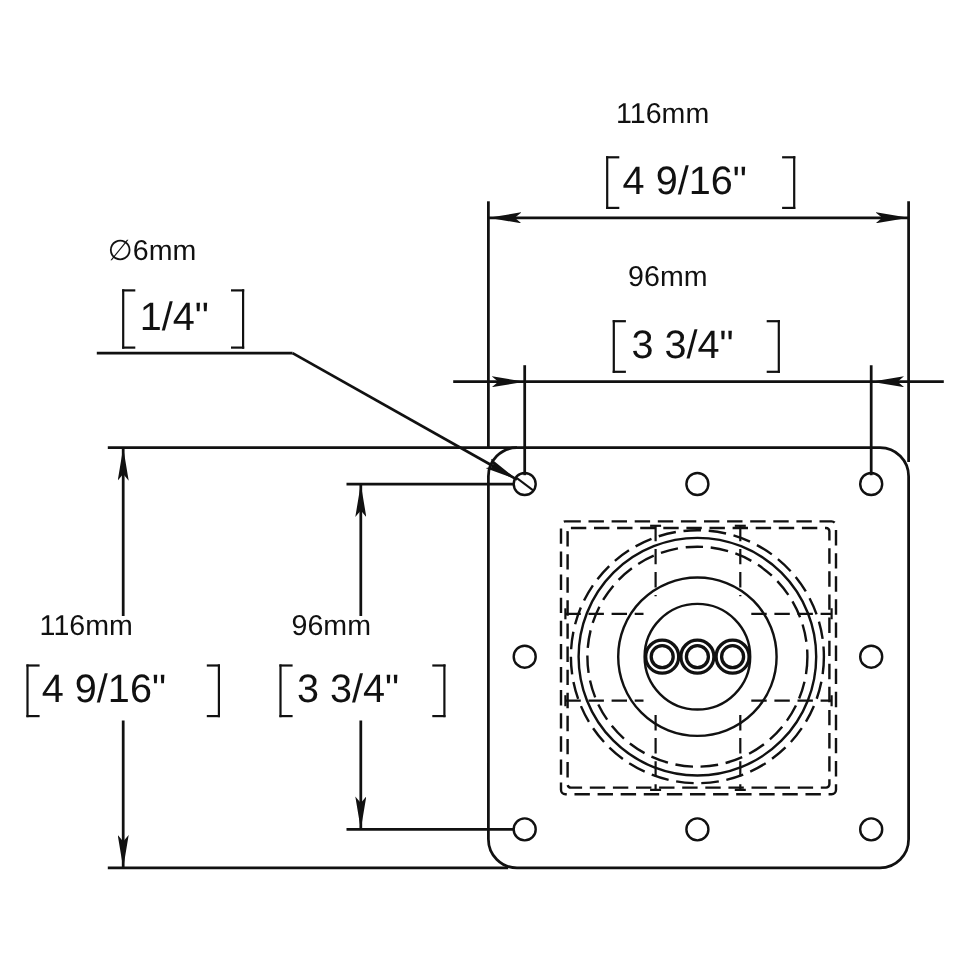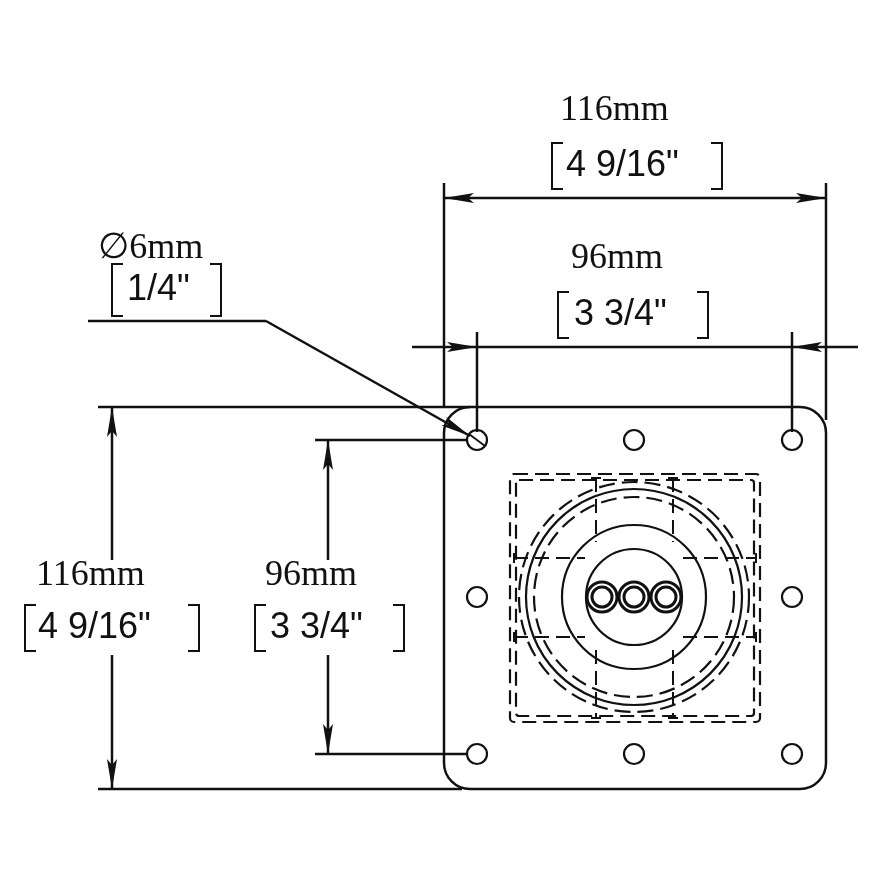--- a/index.html
+++ b/index.html
@@ -1,19 +1,19 @@
 <!DOCTYPE html>
 <html><head>
 <meta charset="utf-8">
 <style>
   html, body { margin:0; padding:0; background:#ffffff; }
   body { width:882px; height:882px; overflow:hidden; position:relative; }
   #drawing { position:absolute; left:0; top:0; width:882px; height:882px; }
   .lbl { position:absolute; font-family:"Liberation Sans", "DejaVu Sans", sans-serif; color:#111; white-space:nowrap; line-height:1; }
-  .mm { font-size:36px;font-family:Liberation Serif, serif; }
+  .mm { font-size:26px; }
   .inch { font-size:36px; }
   .bracket { position:absolute; border:2.5px solid #111; width:10px; }
   .bl { border-right:none; }
   .br { border-left:none; }
 </style>
 </head>
 <body>
 
 <div id="drawing">
 <svg width="882" height="882" viewBox="0 0 882 882" xmlns="http://www.w3.org/2000/svg">
@@ -124,21 +124,21 @@
 <div class="lbl mm" style="left:560px;top:90px;">116mm</div>
 <div class="bracket bl" style="left:551px;top:142px;height:44px;"></div>
 <div class="lbl inch" style="left:566px;top:146px;">4 9/16"</div>
 <div class="bracket br" style="left:711px;top:142px;height:44px;"></div>
 
 <div class="lbl mm" style="left:571px;top:238px;">96mm</div>
 <div class="bracket bl" style="left:557px;top:291px;height:44px;"></div>
 <div class="lbl inch" style="left:574px;top:295px;">3 3/4"</div>
 <div class="bracket br" style="left:697px;top:291px;height:44px;"></div>
 
-<div class="lbl mm" style="left:98px;top:228px;"><span>∅</span><span>6mm</span></div>
+<div class="lbl mm" style="left:98px;top:214px;"><span>∅</span><span>6mm</span></div>
 <div class="bracket bl" style="left:111px;top:263px;height:50px;"></div>
 <div class="lbl inch" style="left:127px;top:270px;">1/4"</div>
 <div class="bracket br" style="left:210px;top:263px;height:50px;"></div>
 
 <div class="lbl mm" style="left:36px;top:555px;">116mm</div>
 <div class="bracket bl" style="left:24px;top:604px;height:44px;"></div>
 <div class="lbl inch" style="left:38px;top:608px;">4 9/16"</div>
 <div class="bracket br" style="left:188px;top:604px;height:44px;"></div>
 
 <div class="lbl mm" style="left:265px;top:555px;">96mm</div>

